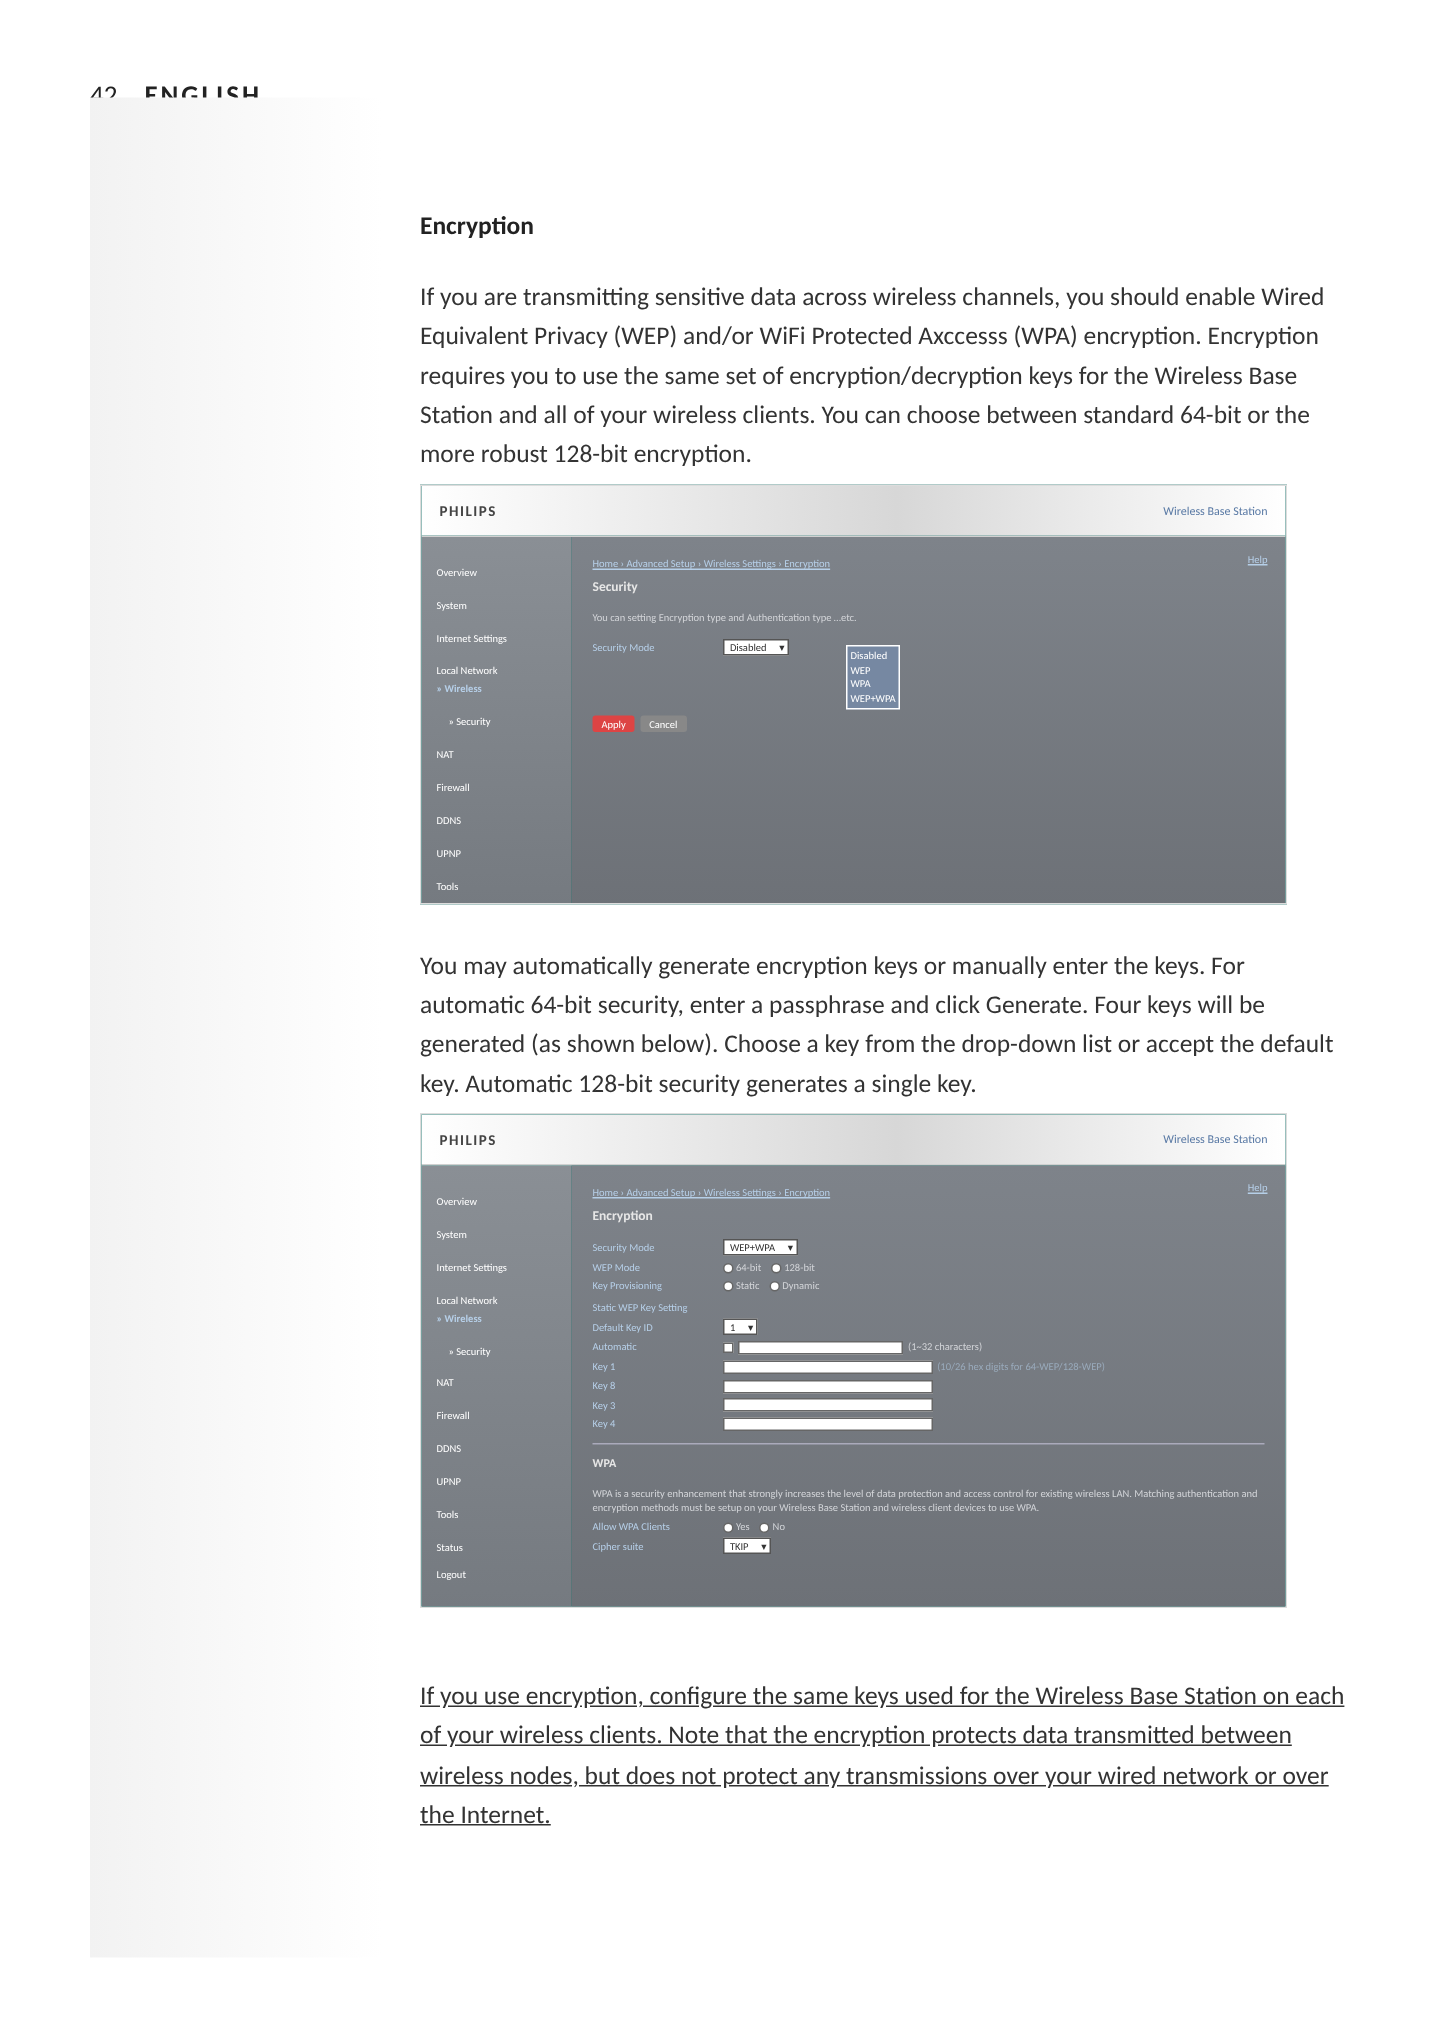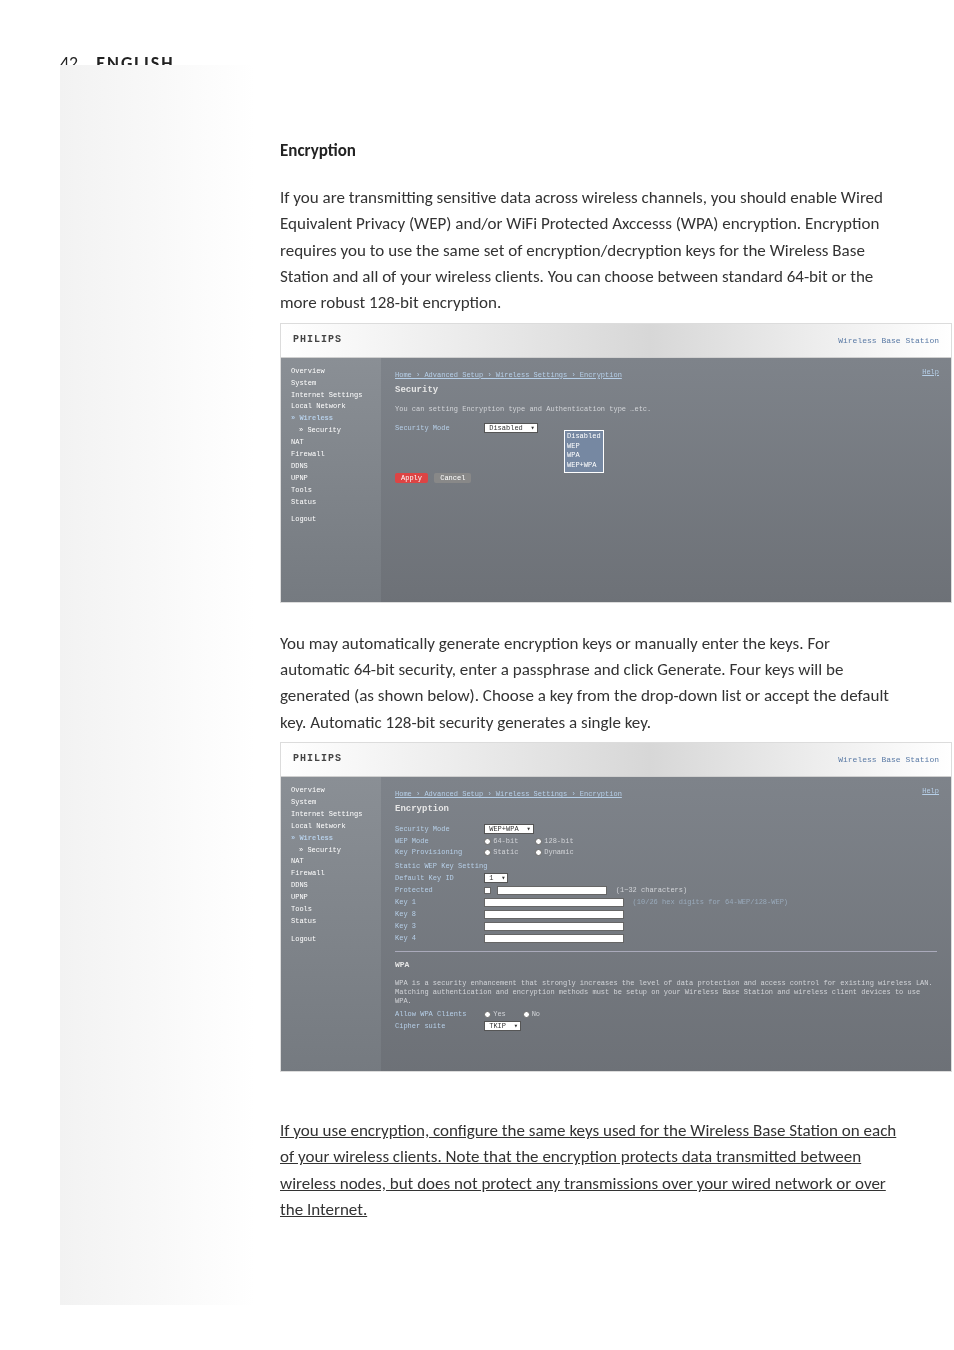--- a/index.html
+++ b/index.html
@@ -55,29 +55,28 @@
     margin-bottom: 24px;
   }
   .body-text {
     font-size: 17px;
     line-height: 1.55;
     color: #333;
     font-weight: 300;
     margin-bottom: 6px;
   }
   .screenshot {
-    width: 672px;
+    width: 578px;
     margin: 4px 0 28px 0;
     background: #0f766e;
     border: 1px solid #dcdcdc;
     font-size: 8px;
     color: #aaa;
     position: relative;
     overflow: hidden;
-    font-family: Liberation Mono, monospace;
   }
   .ss-top {
     height: 34px;
     background: linear-gradient(to right, #ffffff 0%, #d7d7d7 55%, #ffffff 100%);
     position: relative;
     border-bottom: 1px solid #d0d0d0;
   }
   .ss-brand {
     position: absolute;
     left: 12px;
@@ -102,20 +101,21 @@
     background: linear-gradient(to bottom, #8a8f95 0%, #757a80 100%);
     color: #d7d9dd;
     font-size: 7px;
     padding: 8px 10px;
     line-height: 1.7;
     min-height: 200px;
   }
   .ss-side .hl {
     color: #fff;
     display: block;
+    margin-top: 10px;
   }
   .ss-side .act {
     color: #b6cfe8;
     font-weight: bold;
     display: block;
   }
   .ss-main {
     flex: 1;
     background: linear-gradient(to bottom, #7e838a 0%, #6d7177 100%);
     color: #d2d4d8;
@@ -307,21 +307,21 @@
             <span class="ss-radio"></span><span>Static</span>
             &nbsp;&nbsp;
             <span class="ss-radio"></span><span>Dynamic</span>
           </div>
           <div class="row" style="color:#b6cfe8;margin-top:6px;">Static WEP Key Setting</div>
           <div class="row">
             <span class="label-col">Default Key ID</span>
             <span class="ss-select" style="padding-right:14px;">1</span>
           </div>
           <div class="row">
-            <span class="label-col">Protected</span>
+            <span class="label-col">Automatic</span>
             <span class="ss-radio" style="border-radius:0;"></span>
             <span class="ss-input" style="width:110px;"></span>
             &nbsp;<span>(1~32 characters)</span>
           </div>
           <div class="row">
             <span class="label-col">Key 1</span>
             <span class="ss-input" style="width:140px;"></span>
             &nbsp;<span style="color:#9ab;">(10/26 hex digits for 64-WEP/128-WEP)</span>
           </div>
           <div class="row">

